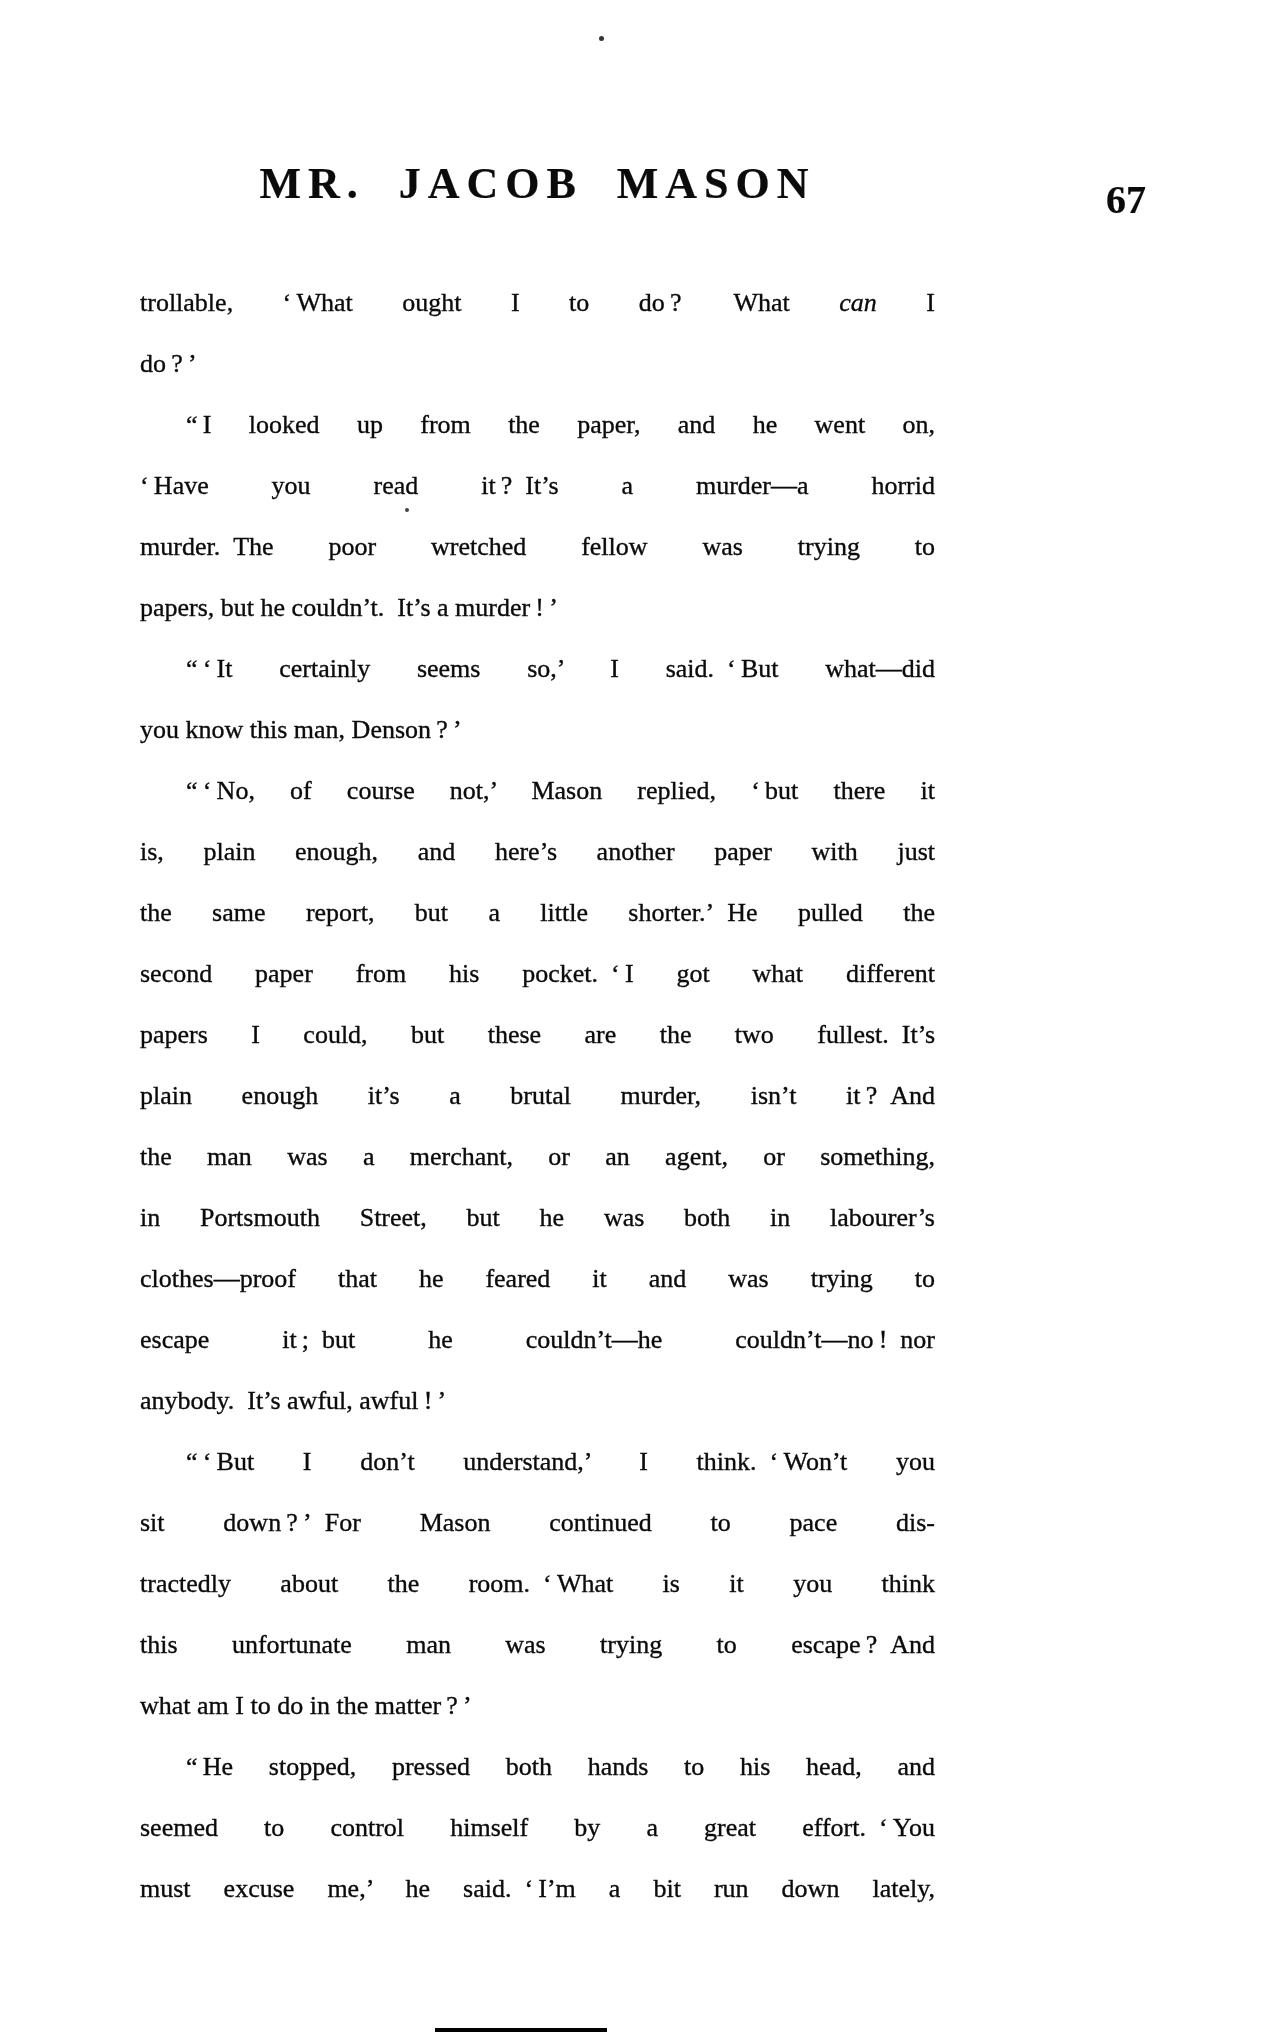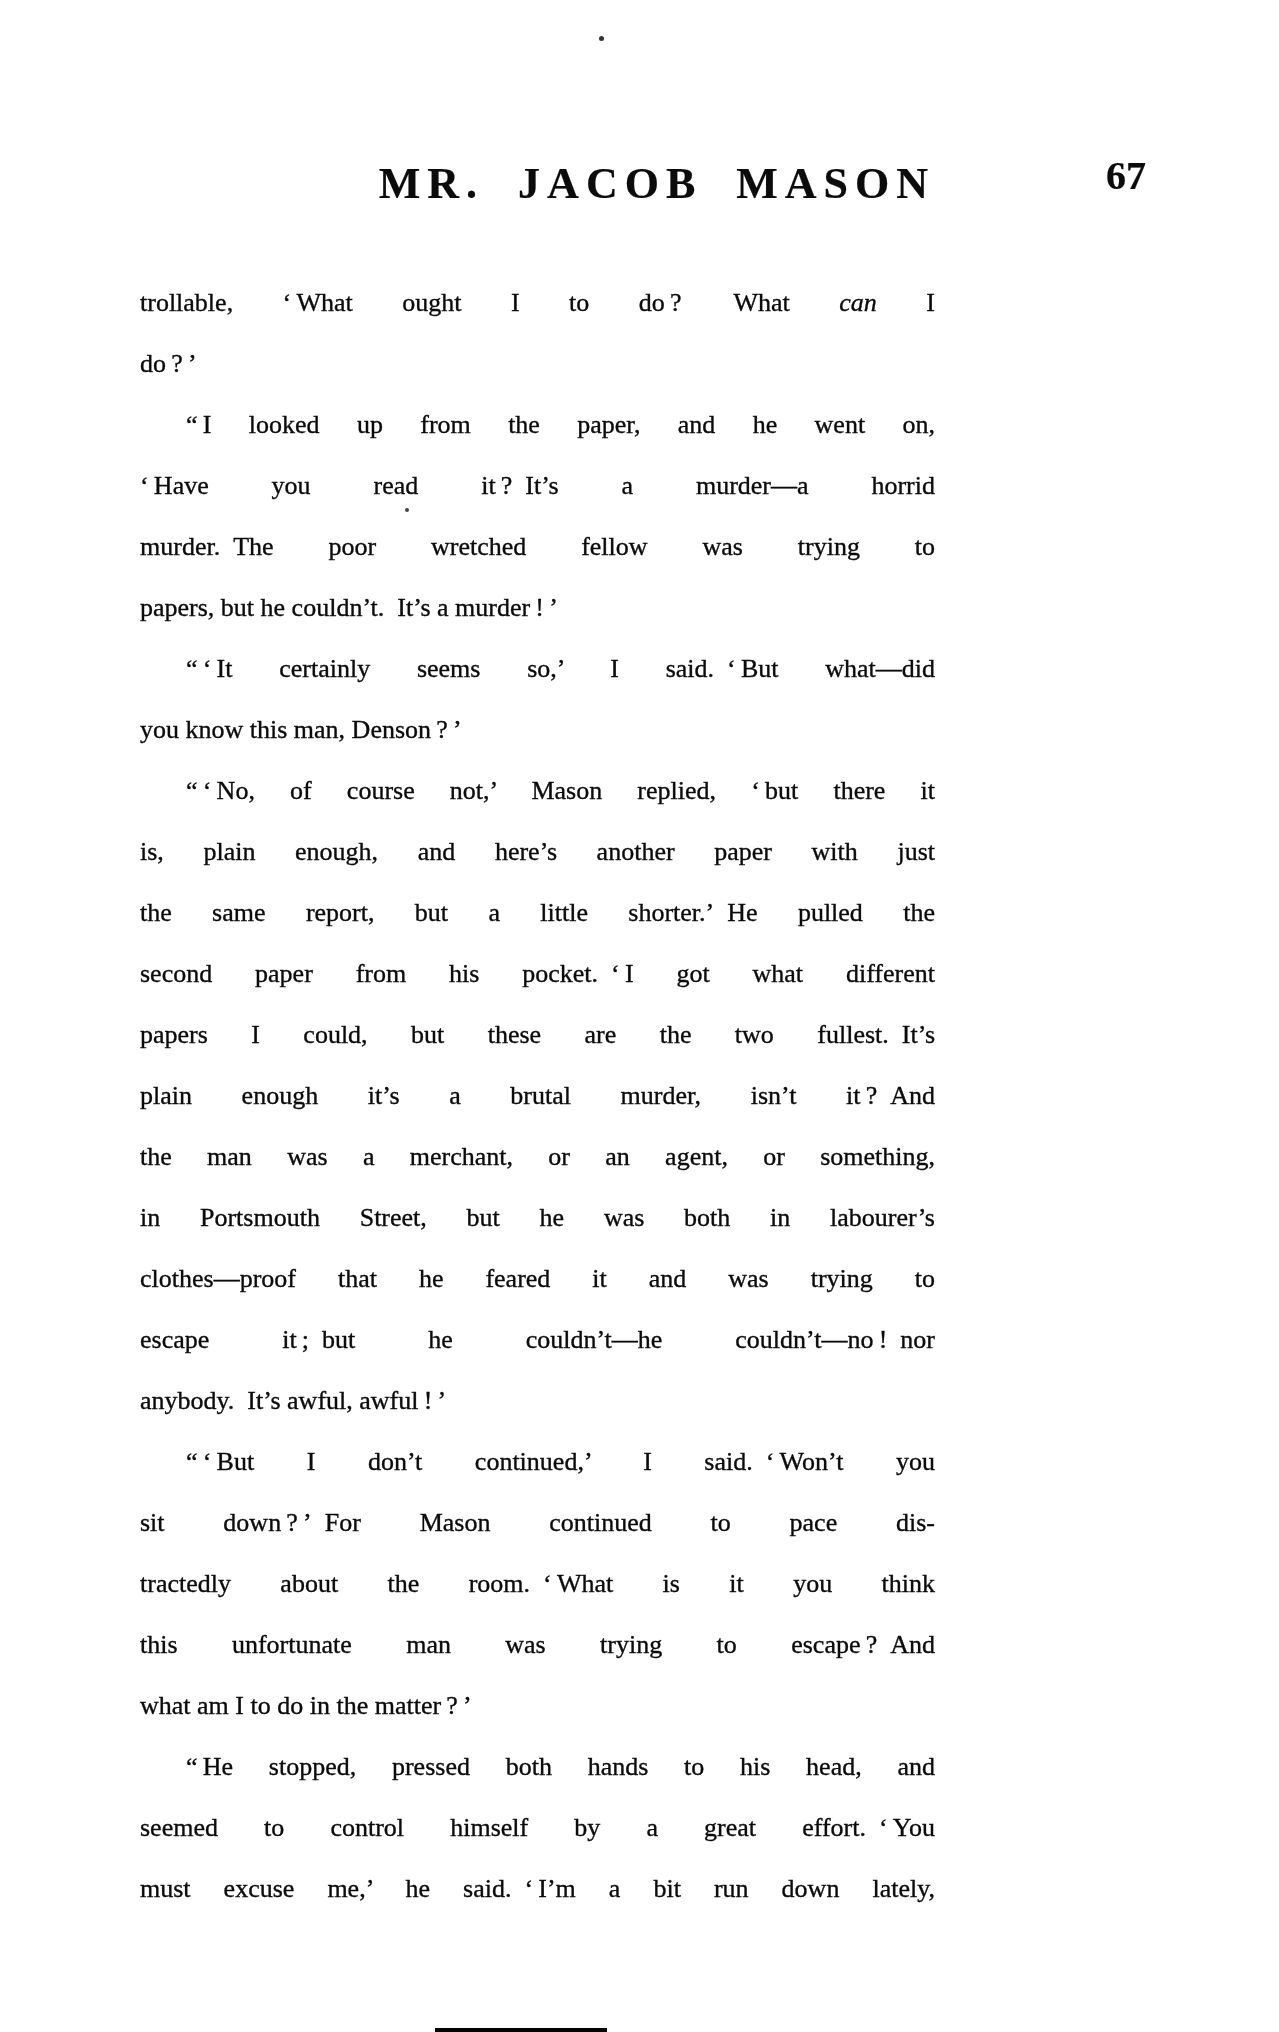--- a/index.html
+++ b/index.html
@@ -10,32 +10,32 @@
     background: #ffffff;
     overflow: hidden;
     font-family: "Liberation Serif", "DejaVu Serif", serif;
     color: #0b0b0b;
   }
   .running-header {
     position: absolute;
     left: 140px;
     top: 158px;
     width: 795px;
-    text-align: right;
+    text-align: center;
     font-size: 44px;
     font-weight: bold;
     letter-spacing: 7px;
     word-spacing: 16px;
     white-space: nowrap;
     -webkit-text-stroke: 0.2px;
   }
   .page-number {
     position: absolute;
     left: 1106px;
-    top: 152px;
+    top: 176px;
     font-size: 40px;
     font-weight: bold;
     -webkit-text-stroke: 0.2px;
   }
   .text-block {
     position: absolute;
     left: 140px;
     top: 272px;
     width: 795px;
     font-size: 26px;
@@ -104,21 +104,21 @@
     <div class="line justify">is, plain enough, and here’s another paper with just</div>
     <div class="line justify">the same report, but a little shorter.’ He pulled the</div>
     <div class="line justify">second paper from his pocket. ‘ I got what different</div>
     <div class="line justify">papers I could, but these are the two fullest. It’s</div>
     <div class="line justify">plain enough it’s a brutal murder, isn’t it ? And</div>
     <div class="line justify">the man was a merchant, or an agent, or something,</div>
     <div class="line justify">in Portsmouth Street, but he was both in labourer’s</div>
     <div class="line justify">clothes—proof that he feared it and was trying to</div>
     <div class="line justify">escape it ; but he couldn’t—he couldn’t—no ! nor</div>
     <div class="line">anybody. It’s awful, awful ! ’</div>
-    <div class="line justify indent">“ ‘ But I don’t continued,’ I said. ‘ Won’t you</div>
+    <div class="line justify indent">“ ‘ But I don’t understand,’ I think. ‘ Won’t you</div>
     <div class="line justify">sit down ? ’ For Mason continued to pace dis-</div>
     <div class="line justify">tractedly about the room. ‘ What is it you think</div>
     <div class="line justify">this unfortunate man was trying to escape ? And</div>
     <div class="line">what am I to do in the matter ? ’</div>
     <div class="line justify indent">“ He stopped, pressed both hands to his head, and</div>
     <div class="line justify">seemed to control himself by a great effort. ‘ You</div>
     <div class="line justify">must excuse me,’ he said. ‘ I’m a bit run down lately,</div>
   </div>
 
   <div class="speck-top"></div>

